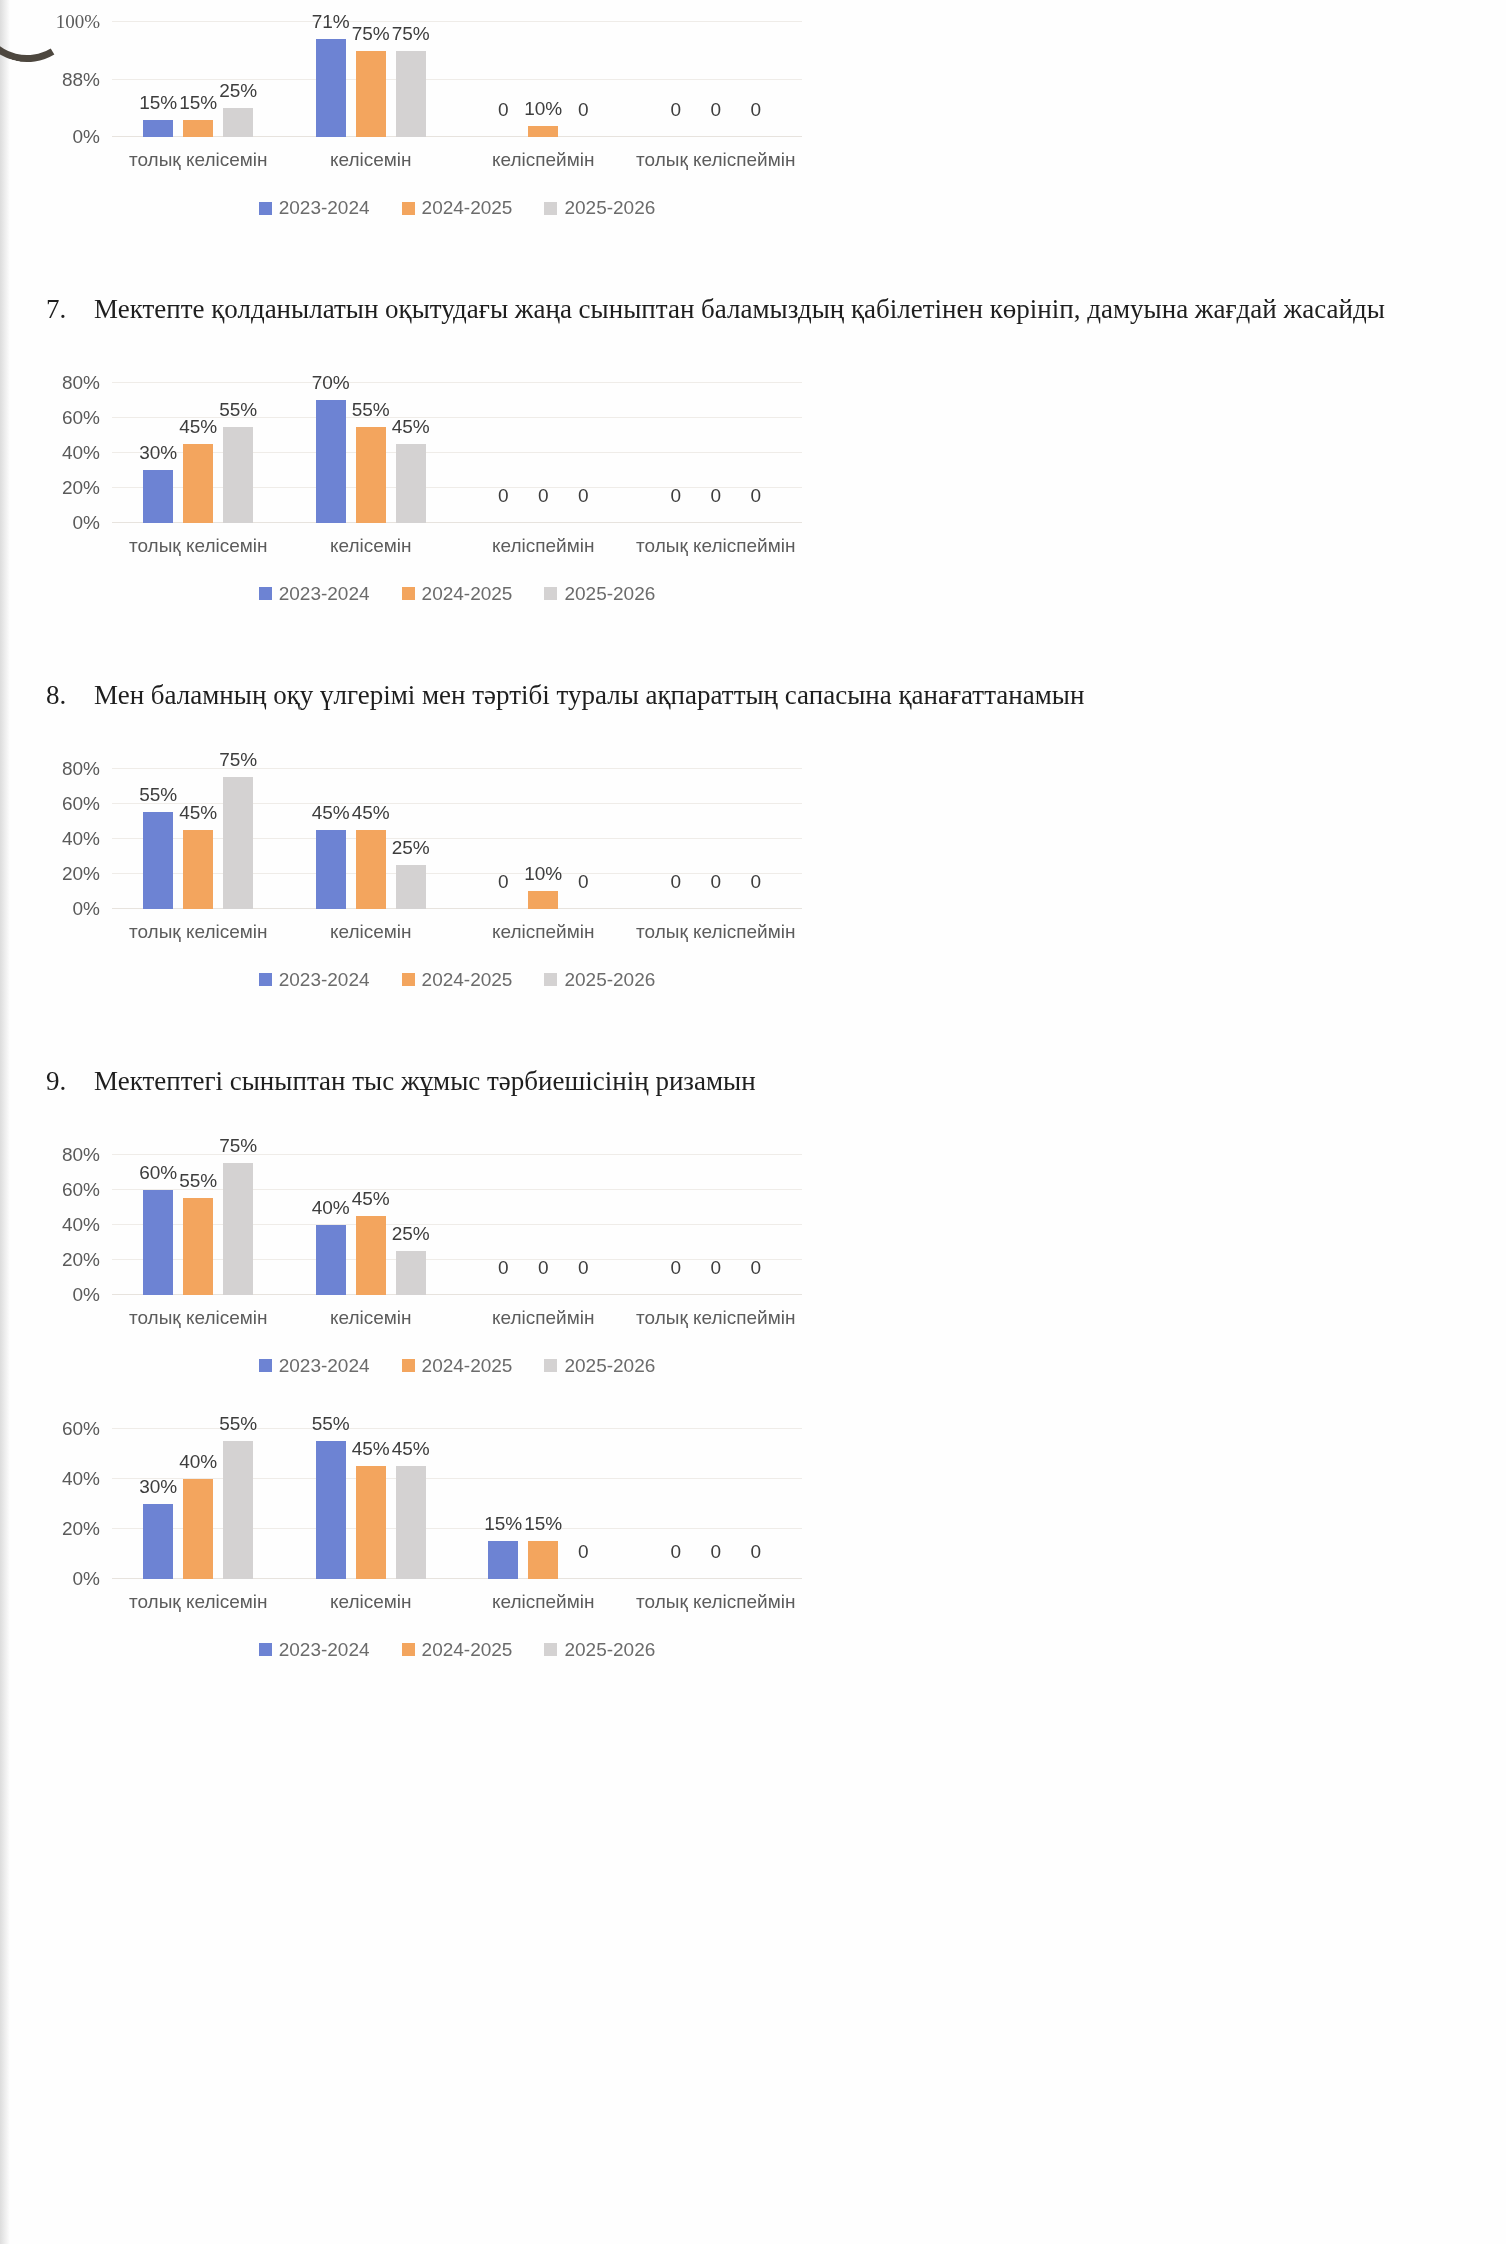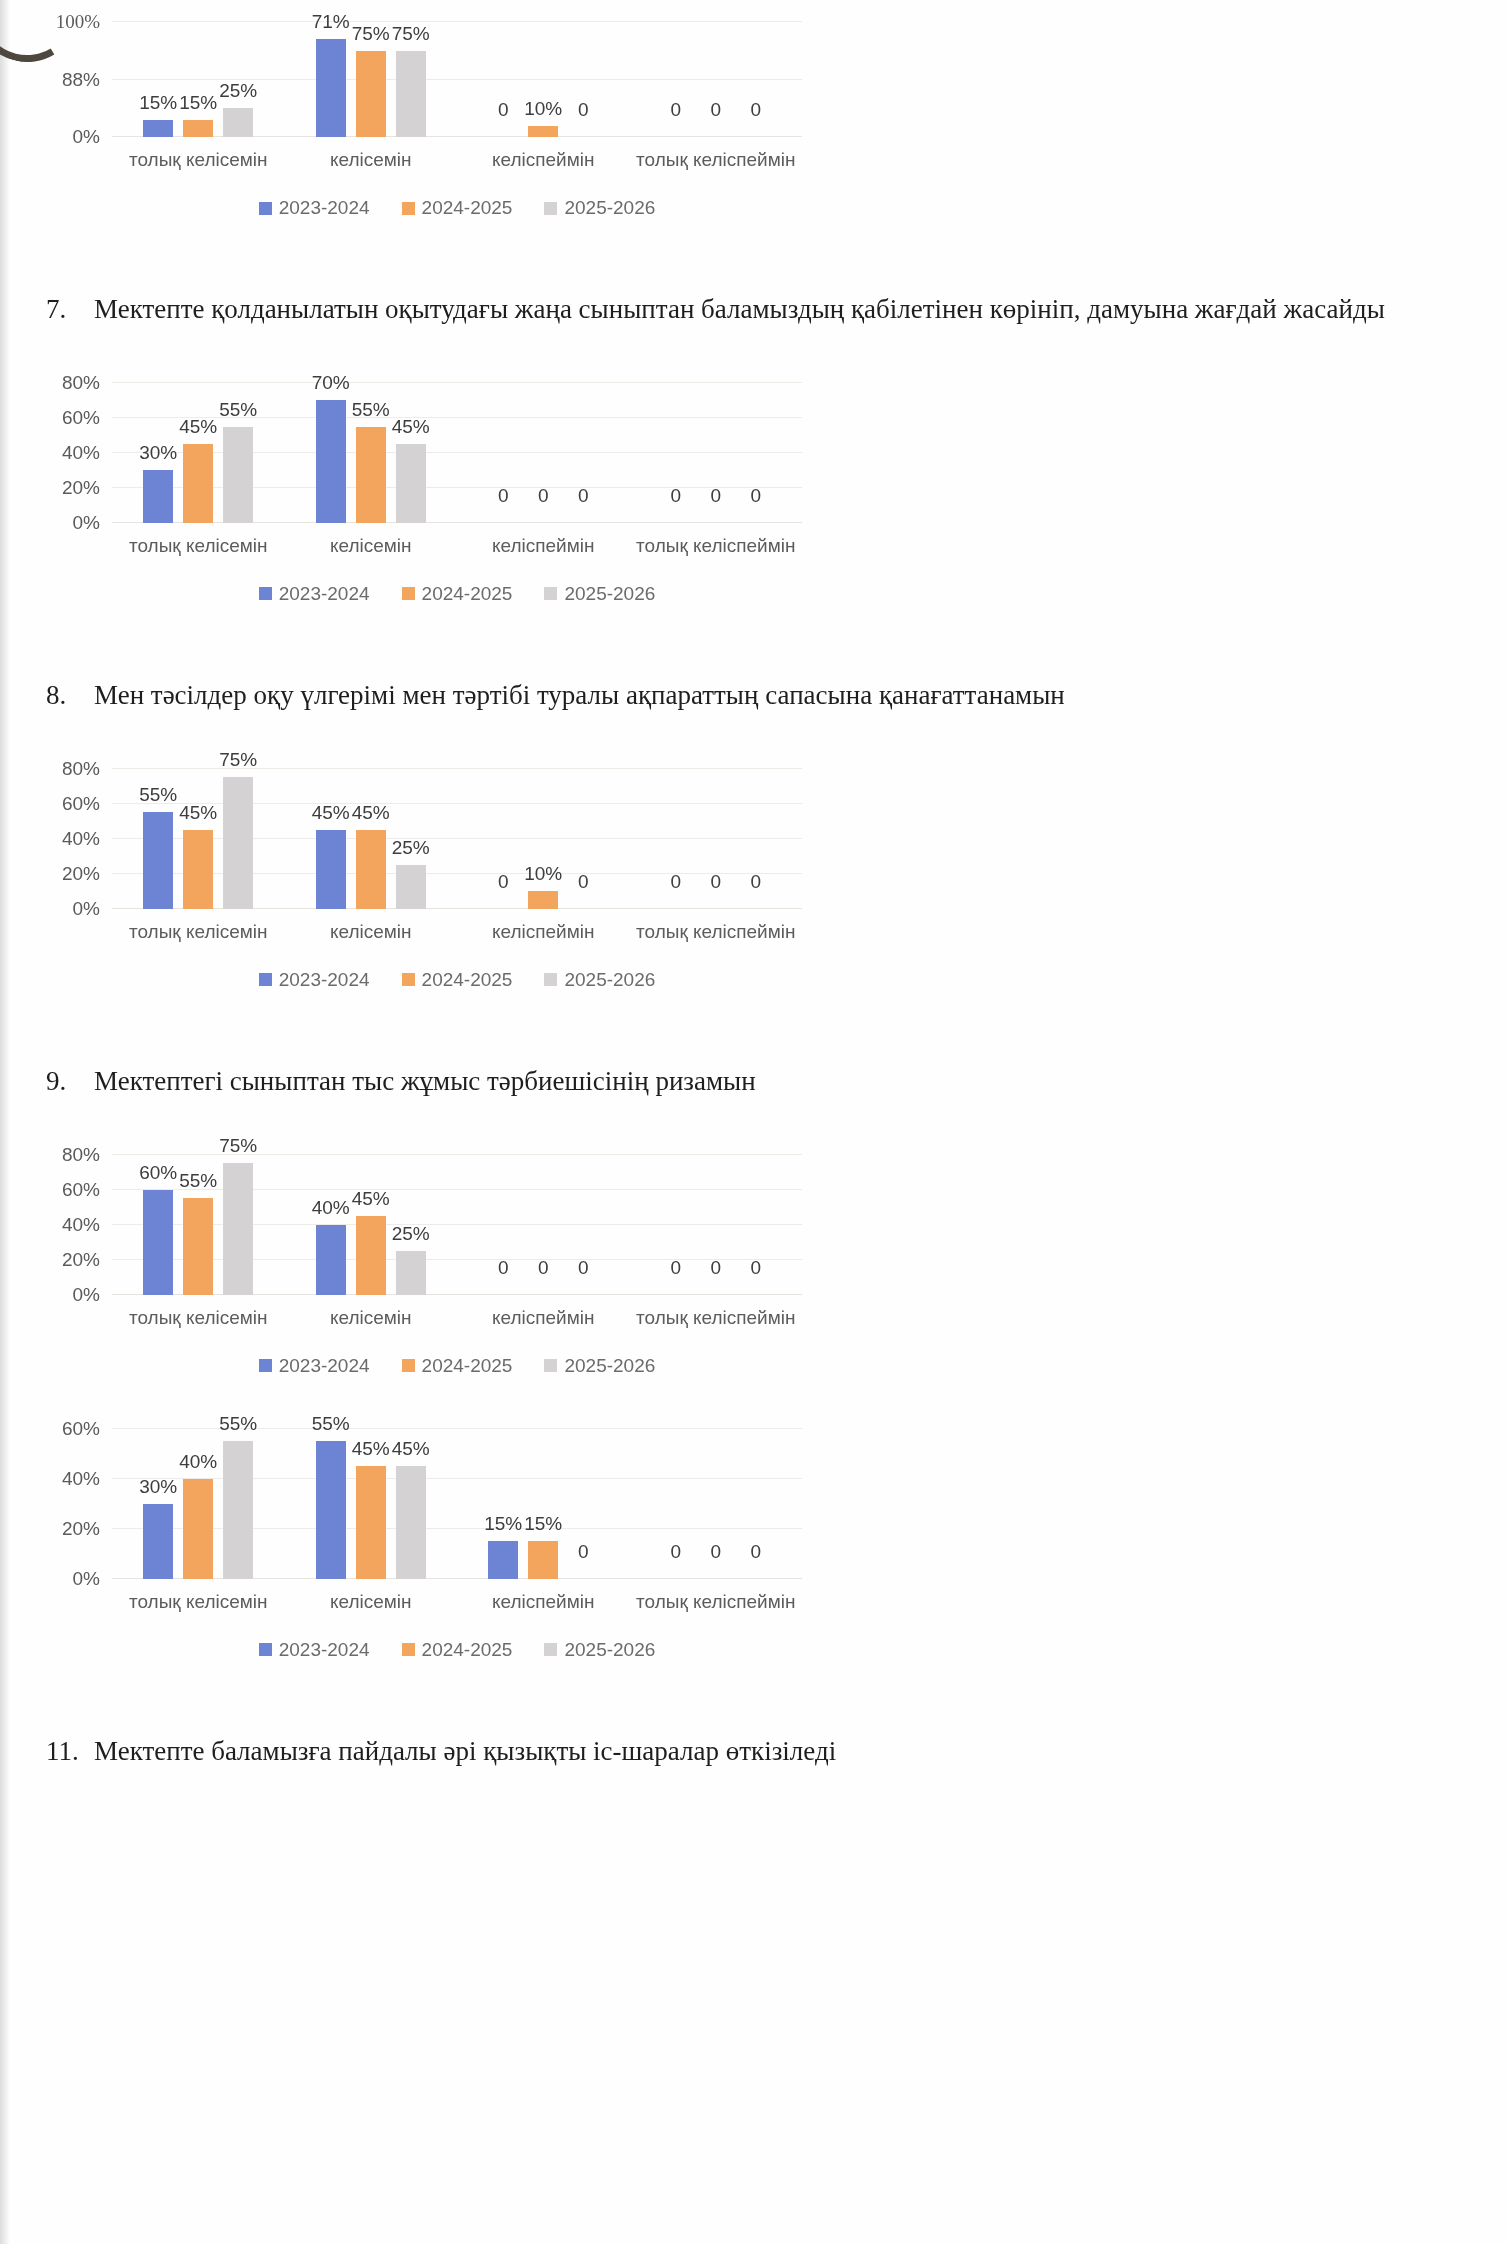--- a/index.html
+++ b/index.html
@@ -267,21 +267,21 @@
           <div class="legitem">
             <span class="legmark" style="background: rgb(212, 210, 210);"></span>
             <span class="legtext">2025-2026</span>
           </div>
         </div>
       </div>
   </section>
 
   <section class="question">
     <span class="qnum">8.</span>
-    <p class="qtext">Мен тәсілдер оқу үлгерімі мен тәртібі туралы ақпараттың сапасына қанағаттанамын</p>
+    <p class="qtext">Мен баламның оқу үлгерімі мен тәртібі туралы ақпараттың сапасына қанағаттанамын</p>
   </section>
 
   <section class="chart-block">
     <div class="chart">
         <div class="crow">
           <div class="yaxis" style="height: 140px;">
             <div class="ytick" style="bottom: -10px;">0%</div>
             <div class="ytick" style="bottom: 25px;">20%</div>
             <div class="ytick" style="bottom: 60px;">40%</div>
             <div class="ytick" style="bottom: 95px;">60%</div>
@@ -571,17 +571,13 @@
             <span class="legtext">2024-2025</span>
           </div>
           <div class="legitem">
             <span class="legmark" style="background: rgb(212, 210, 210);"></span>
             <span class="legtext">2025-2026</span>
           </div>
         </div>
       </div>
   </section>
 
-  <section class="question">
-    <span class="qnum">11.</span>
-    <p class="qtext">Мектепте баламызға пайдалы әрі қызықты іс-шаралар өткізіледі</p>
-  </section>
 </main>
 
 </body></html>

